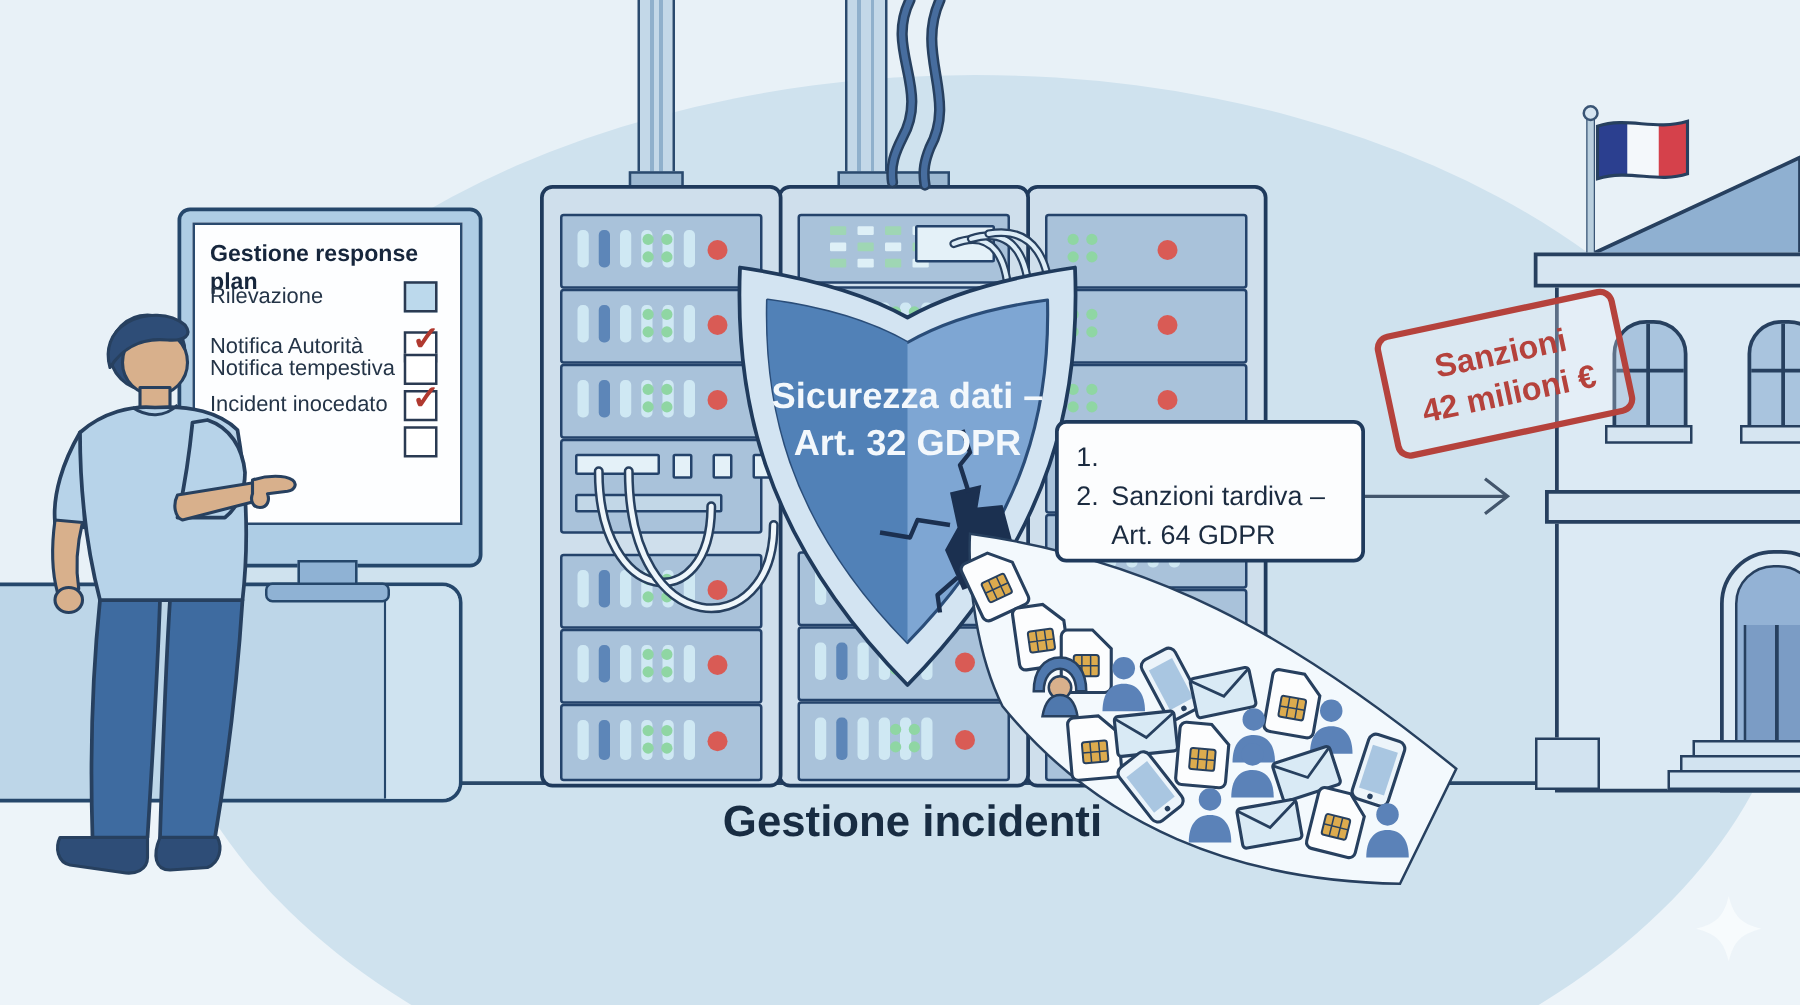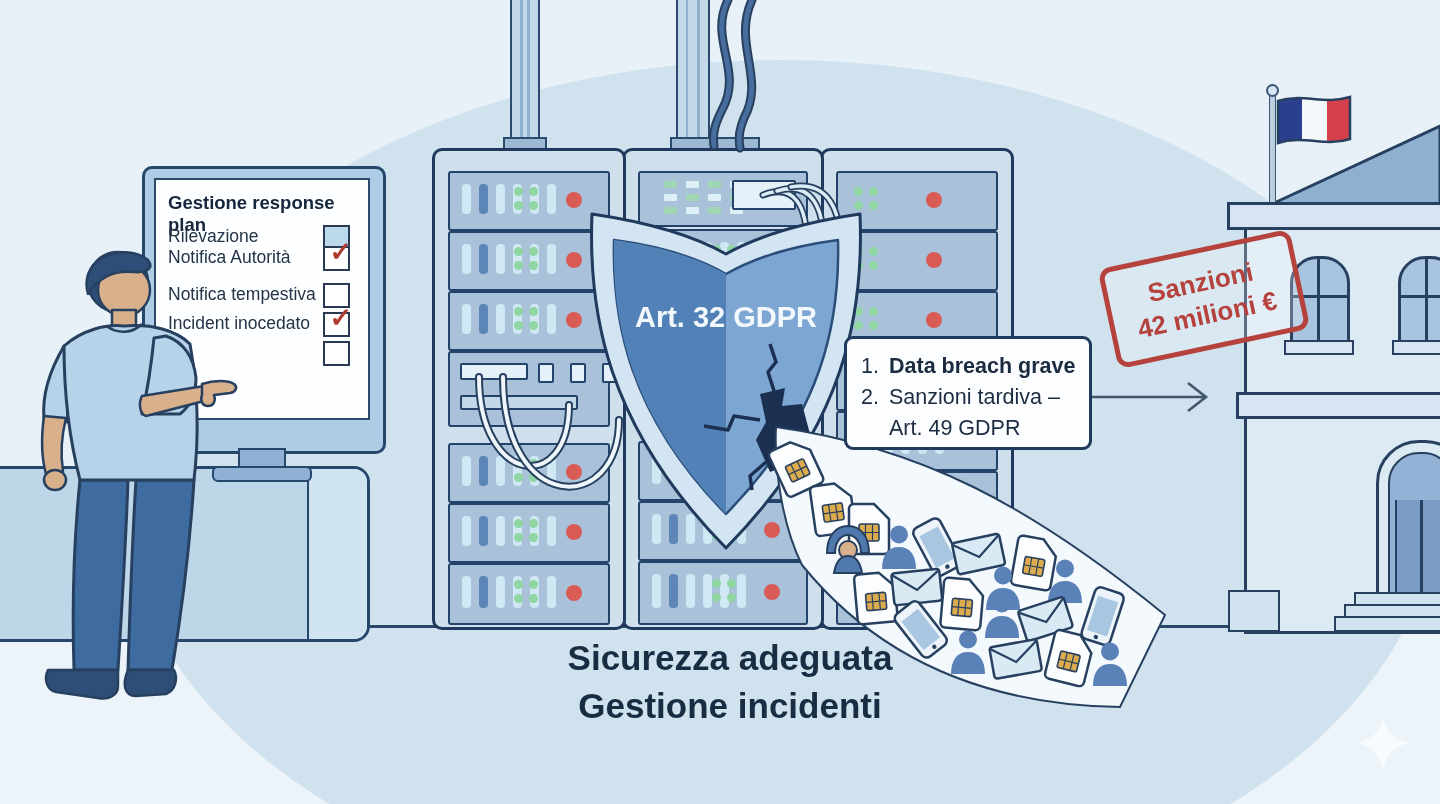--- a/index.html
+++ b/index.html
@@ -77,21 +77,21 @@
 
   <div class="abs desk">
     <div class="desk-side"></div>
   </div>
 
   <div class="abs monitor">
     <div class="mon-screen">
       <div class="cl-title">Gestione response plan</div>
       <div id="cl-items">
           <div class="cl-row" style="top: 44px;"><span class="cl-label">Rilevazione</span><div class="cl-box filled"></div></div>
-          <div class="cl-row" style="top: 65px;"><span class="cl-label">Notifica Autorità</span><div class="cl-box"></div><span class="cl-check">✓</span></div>
+          <div class="cl-row" style="top: 84px;"><span class="cl-label">Notifica Autorità</span><div class="cl-box"></div><span class="cl-check">✓</span></div>
           <div class="cl-row" style="top: 102px;"><span class="cl-label">Notifica tempestiva</span><div class="cl-box"></div></div>
           <div class="cl-row" style="top: 131px;"><span class="cl-label">Incident inocedato</span><div class="cl-box"></div><span class="cl-check">✓</span></div>
           <div class="cl-row" style="top: 160px;"><span class="cl-label">...</span><div class="cl-box"></div></div>
         </div>
     </div>
   </div>
   <div class="abs mon-neck"></div>
   <div class="abs mon-base"></div>
 
   <svg class="abs" style="left:18px;top:238px;z-index:4;" width="240" height="470" viewBox="0 0 240 470">
@@ -422,20 +422,21 @@
     </div>
 
   <svg class="abs" style="left:568px;top:192px;z-index:5;" width="316" height="380" viewBox="0 0 316 380">
     <path d="M24,22 C78,30 126,44 158,62 C190,44 238,30 292,22 C296,120 278,234 158,356 C38,234 20,120 24,22 Z" fill="#d3e4f2" stroke="#1f3a5c" stroke-width="3" stroke-linejoin="round"></path>
     <path d="M46,48 C92,54 130,66 158,82 C186,66 224,54 270,48 C272,128 256,222 158,322 C60,222 44,128 46,48 Z" fill="#7ea6d3" stroke="#2a4d79" stroke-width="2.5" stroke-linejoin="round"></path>
     <path d="M158,82 C130,66 92,54 46,48 C44,128 60,222 158,322 Z" fill="#5181b7"></path>
     <polygon points="192,202 217,196 214,214 234,212 242,242 228,270 202,280 188,248 198,230" fill="#1b3050"></polygon>
     <path d="M207,202 L200,180 L208,170 L202,152 M192,228 L166,224 L160,238 L136,234 M198,270 L182,284 L184,298" fill="none" stroke="#1b3050" stroke-width="3.5" stroke-linejoin="round"></path>
   </svg>
   <div class="abs shield-text">
+    <div>Sicurezza dati –</div>
     <div>Art. 32 GDPR</div>
   </div>
 
   <svg class="abs" style="left:690px;top:395px;z-index:7;" width="500" height="320" viewBox="0 0 500 320">
     <path d="M86,32 C230,52 340,110 475,220 L430,312 C300,310 190,266 112,170 C92,130 84,72 86,32 Z" fill="#f3f9fd" stroke="#27405f" stroke-width="2"></path>
   </svg>
   <div id="leak-icons">
       <div class="leak-icon" style="left: 775px; top: 440px; transform: rotate(-25deg);"><svg width="44" height="54" viewBox="0 0 44 54">
           <path d="M7,2 L27,2 L42,17 L42,47 A5,5 0 0 1 37,52 L7,52 A5,5 0 0 1 2,47 L2,7 A5,5 0 0 1 7,2 Z" fill="#fcfdfe" stroke="#27405f" stroke-width="2.5"></path>
           <rect x="12" y="22" width="20" height="17" rx="2" fill="#dcab4e" stroke="#27405f" stroke-width="1.6"></rect>
@@ -529,29 +530,28 @@
         </svg></div>
       <div class="leak-icon" style="left: 1090px; top: 641px; transform: rotate(0deg);"><svg width="40" height="46" viewBox="0 0 40 46">
           <circle cx="20" cy="10.5" r="9" fill="#5b82b8"></circle>
           <path d="M20,23 C31,23 37,31 37,45 L3,45 C3,31 9,23 20,23 Z" fill="#5b82b8"></path>
         </svg></div>
     </div>
 
   <div class="abs callout">
     <div class="co-row">
       <span class="co-num">1.</span>
-      <span class="co-bold">Data breach grave</span>
     </div>
     <div class="co-row">
       <span class="co-num">2.</span>
       <span>Sanzioni tardiva –</span>
     </div>
     <div class="co-row">
       <span class="co-num"></span>
-      <span>Art. 49 GDPR</span>
+      <span>Art. 64 GDPR</span>
     </div>
   </div>
 
   <svg class="abs" style="left:1092px;top:380px;z-index:9;" width="126" height="34" viewBox="0 0 126 34">
     <path d="M0,17 H112 M96,3 L114,17 L96,31" fill="none" stroke="#43566c" stroke-width="2.6"></path>
   </svg>
 
   <svg class="abs" style="left:1244px;top:118px;z-index:10;" width="196" height="88" viewBox="0 0 196 88">
     <polygon points="28,86 196,8 196,86" fill="#8fb0d1" stroke="#27405f" stroke-width="3" stroke-linejoin="round"></polygon>
   </svg>
@@ -592,21 +592,20 @@
   <div class="abs step" style="left:1344px;top:604px;width:104px;height:12px;z-index:10;"></div>
   <div class="abs step" style="left:1334px;top:616px;width:122px;height:12px;z-index:10;"></div>
   <div class="abs step" style="left:1228px;top:590px;width:48px;height:38px;z-index:10;"></div>
 
   <div class="abs stamp">
     <div>Sanzioni</div>
     <div>42 milioni €</div>
   </div>
 
   <div class="abs bottom-text">
-    <div>Sicurezza adeguata</div>
     <div>Gestione incidenti</div>
   </div>
 
   <svg class="abs" style="left:1356px;top:716px;z-index:13;opacity:0.8;" width="54" height="54" viewBox="0 0 54 54">
     <path d="M27,1 C31,17 37,23 53,27 C37,31 31,37 27,53 C23,37 17,31 1,27 C17,23 23,17 27,1 Z" fill="#fafdfe"></path>
   </svg>
 
 </div>
 
 </body></html>

